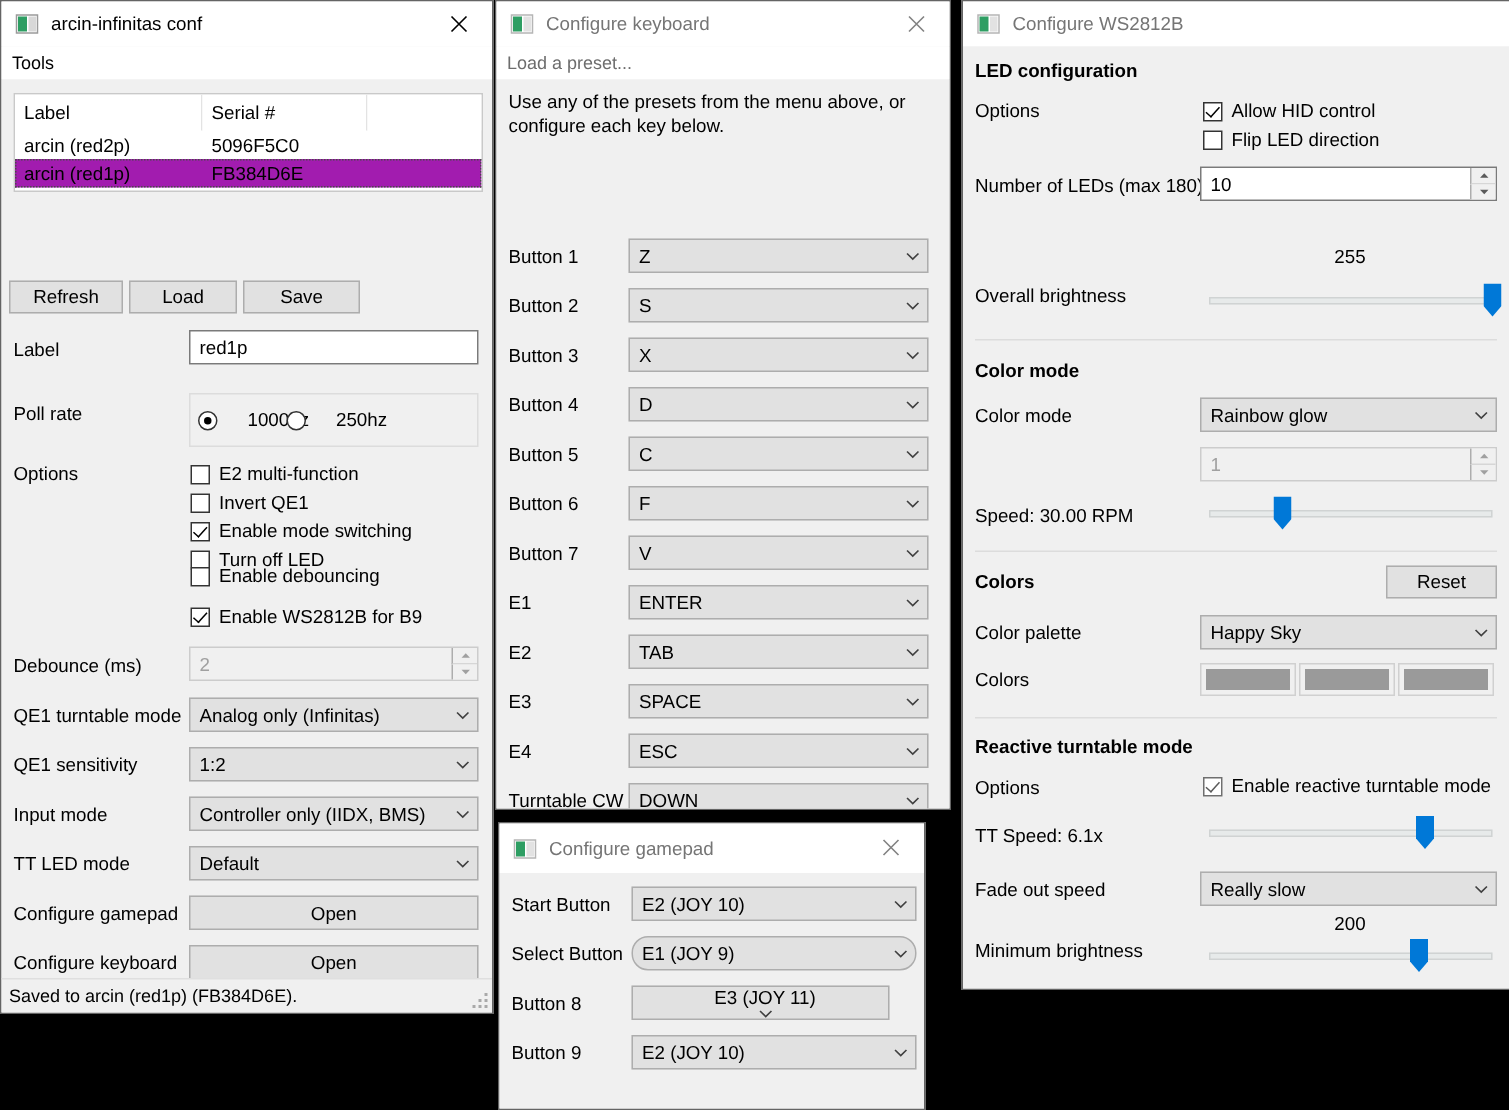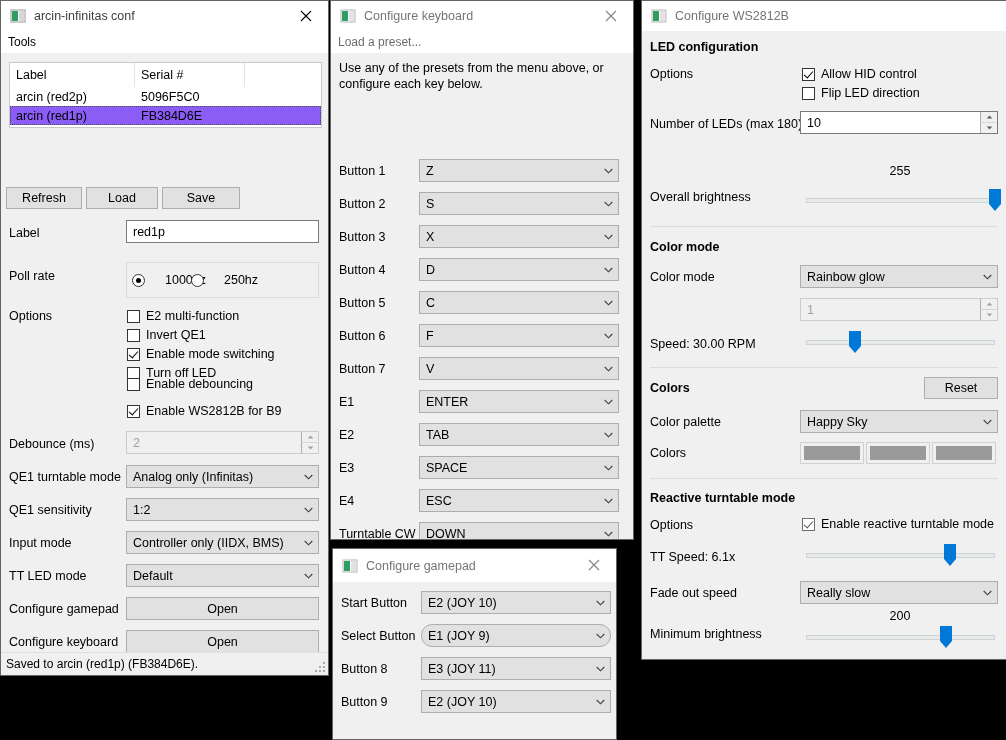--- a/index.html
+++ b/index.html
@@ -29,21 +29,21 @@
   }
   .title-icon {
     width: 16px; height: 16px;
     margin-left: 9px;
     flex: 0 0 auto;
     display: block;
   }
   .title-text {
     margin-left: 8px;
     font-size: 12.5px;
-    color: #404040;
+    color: #000000;
     white-space: nowrap;
   }
   .title-text.inactive { color: #757575; }
   .win-close {
     position: absolute;
     right: 0; top: 0;
     width: 45px; height: 29px;
     display: flex; align-items: center; justify-content: center;
     cursor: default;
   }
@@ -202,21 +202,21 @@
   .lv-head { display: flex; height: 24px; }
   .lv-head .c {
     font-size: 12.5px;
     display: flex; align-items: center;
     padding-left: 6px;
     border-right: 1px solid #e3e3e3;
     background: #ffffff;
   }
   .lv-row { display: flex; height: 19px; }
   .lv-row .c { font-size: 12.5px; display: flex; align-items: center; padding-left: 6px; }
-  .lv-row.sel { background: #8b5cf6; outline: 1px dotted #4a4a4a; outline-offset: -1px; }
+  .lv-row.sel { background: #a21caf; outline: 1px dotted #4a4a4a; outline-offset: -1px; }
 
   
   .slider { position: absolute; height: 24px; }
   .slider .track {
     position: absolute; left: 0; right: 0; top: 9px;
     height: 5px;
     background: #e7eaea;
     border: 1px solid #d0d3d3;
   }
   .slider .thumb {
@@ -575,21 +575,21 @@
     <div class="combo" style="left:88px; top:42px; width:190px;border-radius:11px;">
       <div class="cv">E1 (JOY 9)</div>
       <div class="chev">
           <svg width="9" height="6" viewBox="0 0 9 6">
             <path d="M0.7 1 L4.5 4.8 L8.3 1" stroke="#404040" stroke-width="1.1" fill="none"></path>
           </svg>
         </div>
     </div>
 
     <div class="lbl" style="left:8px; top:80px;">Button 8</div>
-    <div class="combo" style="left:88px; top:75px; width:190px;">
+    <div class="combo" style="left:88px; top:75px; width:172px;flex-direction:column;">
       <div class="cv">E3 (JOY 11)</div>
       <div class="chev">
           <svg width="9" height="6" viewBox="0 0 9 6">
             <path d="M0.7 1 L4.5 4.8 L8.3 1" stroke="#404040" stroke-width="1.1" fill="none"></path>
           </svg>
         </div>
     </div>
 
     <div class="lbl" style="left:8px; top:113px;">Button 9</div>
     <div class="combo" style="left:88px; top:108px; width:190px;">

